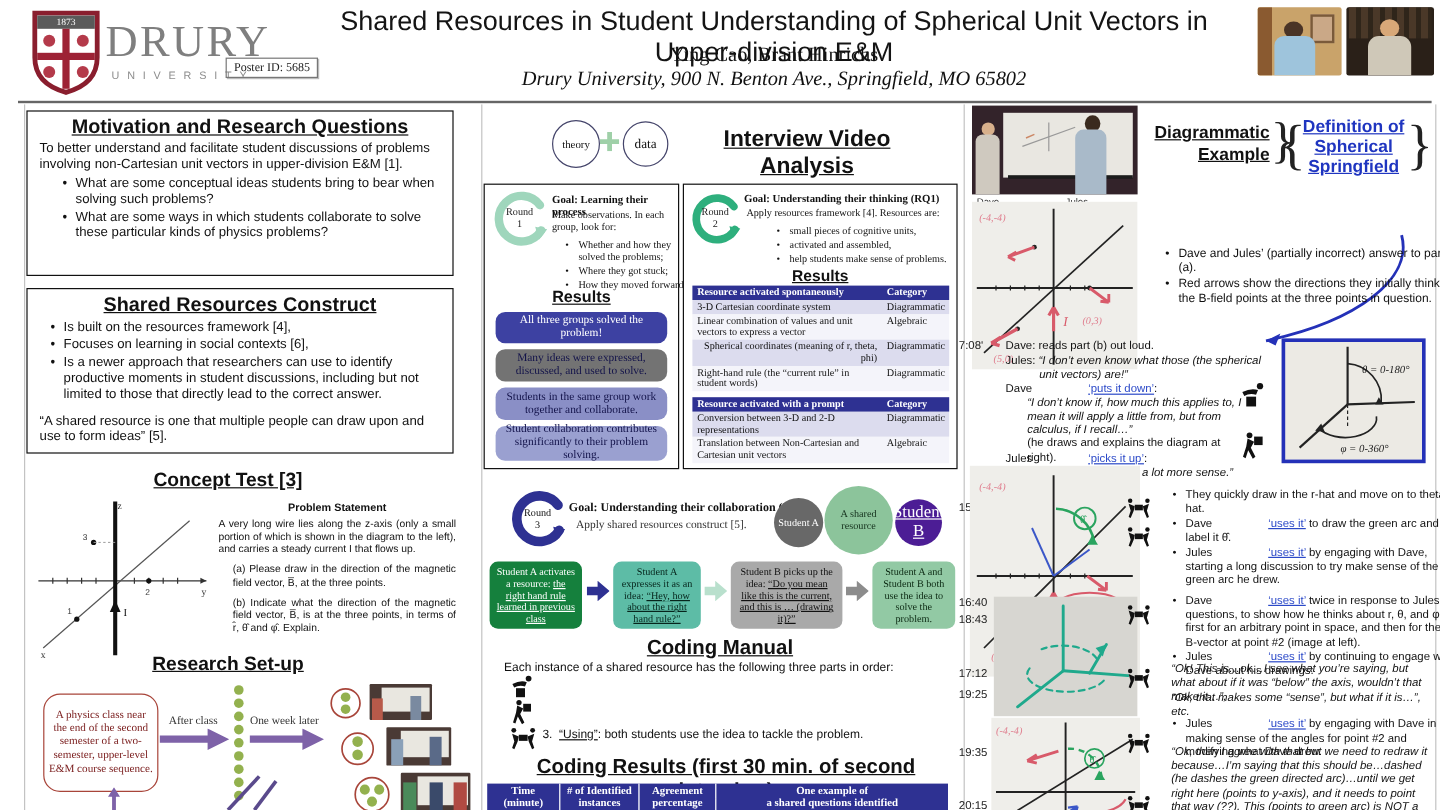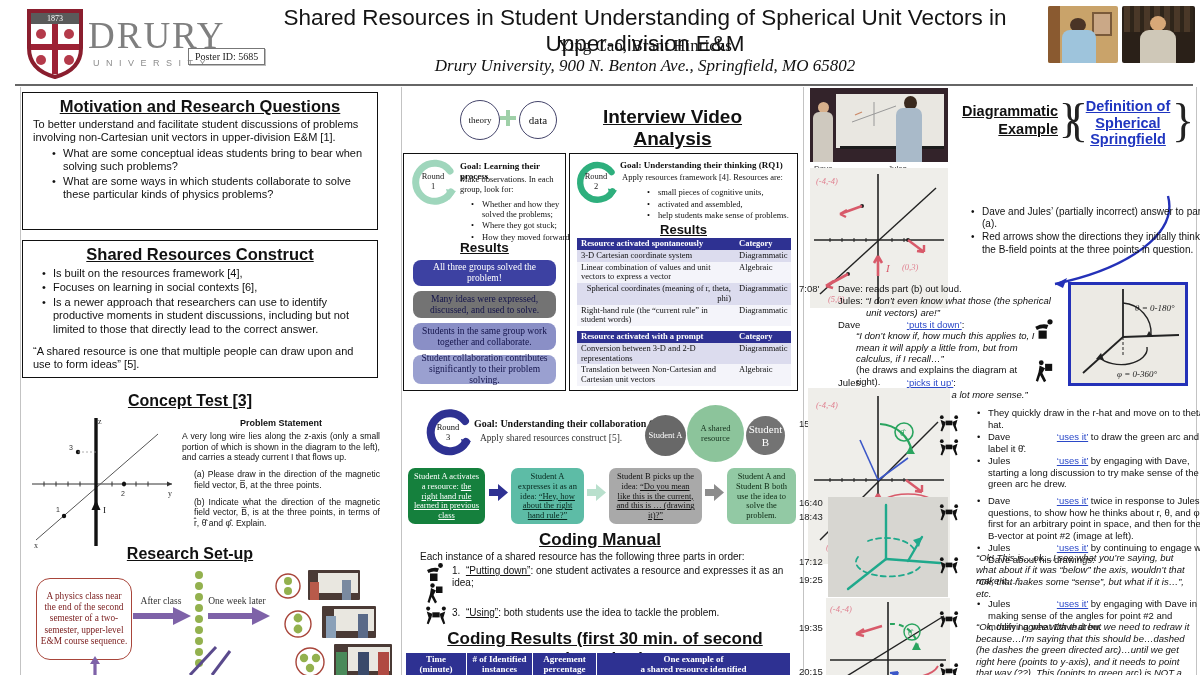--- a/index.html
+++ b/index.html
@@ -288,21 +288,21 @@
   </svg>
   <div class="abs serif" style="left:430px;top:422px;width:36px;text-align:center;font-size:8.5px;line-height:1.2;">
     <div>Round</div>
     <div>3</div>
   </div>
   <div class="abs serif" style="left:474px;top:418px;width:215px;font-size:10px;font-weight:bold;">Goal: Understanding their collaboration (RQ2)</div>
   <div class="abs serif" style="left:480px;top:433px;width:200px;font-size:9.5px;color:#333;">Apply shared resources construct [5].</div>
 
   <div class="abs" style="left:645px;top:415px;width:41px;height:41px;border-radius:50%;background:#686868;color:#fff;display:flex;align-items:center;justify-content:center;text-align:center;font-family:'Liberation Serif',serif;font-size:8.5px;line-height:1.1;">Student A</div>
   <div class="abs" style="left:687px;top:405px;width:57px;height:57px;border-radius:50%;background:#8cc49b;color:#14301c;display:flex;align-items:center;justify-content:center;text-align:center;font-family:'Liberation Serif',serif;font-size:8.5px;line-height:1.1;">A shared resource</div>
-  <div class="abs" style="left:746px;top:416px;width:39px;height:39px;border-radius:50%;background:#737373;color:#fff;display:flex;align-items:center;justify-content:center;text-align:center;font-family:'Liberation Serif',serif;font-size:11px;line-height:1.1;">Student B</div>
+  <div class="abs" style="left:746px;top:416px;width:39px;height:39px;border-radius:50%;background:#4c1d95;color:#fff;display:flex;align-items:center;justify-content:center;text-align:center;font-family:'Liberation Serif',serif;font-size:14px;line-height:1.1;text-decoration:underline;">Student B</div>
 
   <div class="flowbox" style="left:408px;width:77px;background:#15803d;color:#fff;">
     <span>Student A activates a resource: </span><span class="u">the right hand rule learned in previous class</span>
   </div>
   <svg class="abs" style="left:489px;top:484px;" width="19" height="17" viewBox="0 0 19 17">
       <path d="M0 5 h9 v-5 l10 8.5 -10 8.5 v-5 h-9 z" fill="#2e3192"></path>
     </svg>
   <div class="flowbox" style="left:511px;width:73px;background:#5dbca6;color:#06251c;">
     <span>Student A expresses it as an idea: </span><span class="u">“Hey, how about the right hand rule?”</span>
   </div>
@@ -318,23 +318,20 @@
   <div class="flowbox" style="left:727px;width:69px;background:#92c9a4;color:#0c2913;">Student A and Student B both use the idea to solve the problem.</div>
 
   <div class="abs sec-title sans" style="left:510px;top:530px;width:180px;font-size:17px;">Coding Manual</div>
   <div class="abs sans" style="left:420px;top:551px;width:370px;font-size:10px;">Each instance of a shared resource has the following three parts in order:</div>
 
   <svg class="abs" style="left:424px;top:562px;" width="22" height="22" viewBox="0 0 22 22">
     <circle cx="16.5" cy="3.5" r="2.4" fill="#111"></circle>
     <path d="M3 8 Q10 4.5 15 6.5 L13.5 10 Q8.5 8.5 4.5 11 Z" fill="#111"></path>
     <rect x="6" y="11.5" width="7.5" height="7.5" fill="#111"></rect>
   </svg>
-  <div class="abs sans" style="left:452px;top:565px;width:340px;font-size:10px;line-height:1.2;">
-    <span>1.</span>&nbsp;&nbsp;<span class="u">“Putting down”</span><span>: one student activates a resource and expresses it as an idea;</span>
-  </div>
 
   <svg class="abs" style="left:424px;top:583px;" width="22" height="22" viewBox="0 0 22 22">
     <circle cx="8.5" cy="2.5" r="2.2" fill="#111"></circle>
     <rect x="12" y="3.5" width="6.5" height="6.5" fill="#111"></rect>
     <path d="M7 5 L12 7.5 L9.5 12 L13 19 L11 20.5 L7.5 14 L5.5 20 L3.5 19 L6 11 Z" fill="#111"></path>
   </svg>
 
   <svg class="abs" style="left:424px;top:605px;" width="24" height="22" viewBox="0 0 26 22">
     <circle cx="4.5" cy="3" r="2.2" fill="#111"></circle>
       <circle cx="21.5" cy="3" r="2.2" fill="#111"></circle>
@@ -355,21 +352,21 @@
     <div class="tcell thead" style="width:66px;text-align:center;font-size:9px;border-left:1px solid #fff;">
       <div># of Identified</div>
         <div>instances</div>
     </div>
     <div class="tcell thead" style="width:64px;text-align:center;font-size:9px;border-left:1px solid #fff;">
       <div>Agreement</div>
         <div>percentage</div>
     </div>
     <div class="tcell thead" style="flex:1;text-align:center;font-size:9px;border-left:1px solid #fff;">
       <div>One example of</div>
-        <div>a shared resource identified</div>
+        <div>a shared questions identified</div>
     </div>
   </div>
 
   <div class="abs" style="left:810px;top:88px;width:138px;height:74px;background:#33232a;overflow:hidden;">
     <div class="abs" style="left:26px;top:6px;width:108px;height:54px;background:#e9e7e1;"></div>
     <div class="abs" style="left:30px;top:58px;width:104px;height:3px;background:#1c1c1c;"></div>
     <svg class="abs" style="left:34px;top:12px;" width="60" height="30" viewBox="0 0 60 30">
       <line x1="8" y1="22" x2="52" y2="6" stroke="#999" stroke-width="1"></line>
         <line x1="30" y1="2" x2="30" y2="26" stroke="#999" stroke-width="1"></line>
       <path d="M18 12 l-7 3" stroke="#c86" stroke-width="1.2" fill="none"></path>

